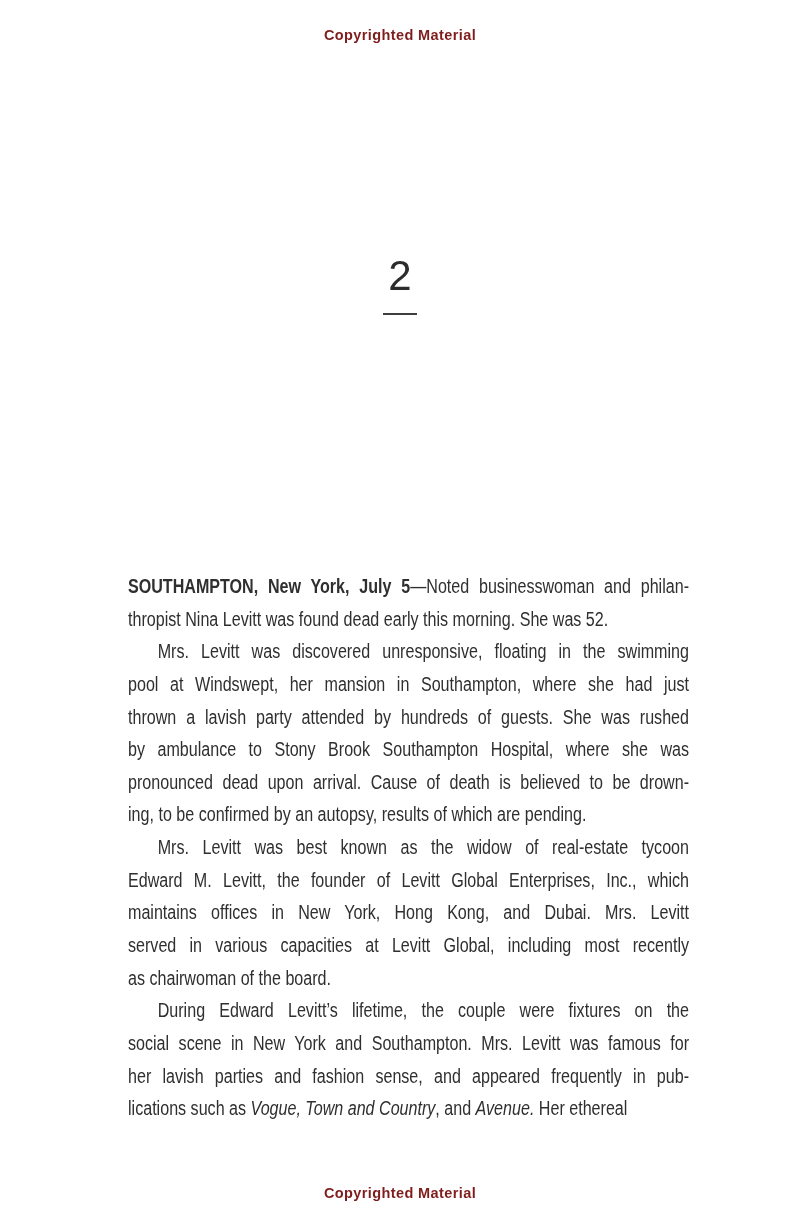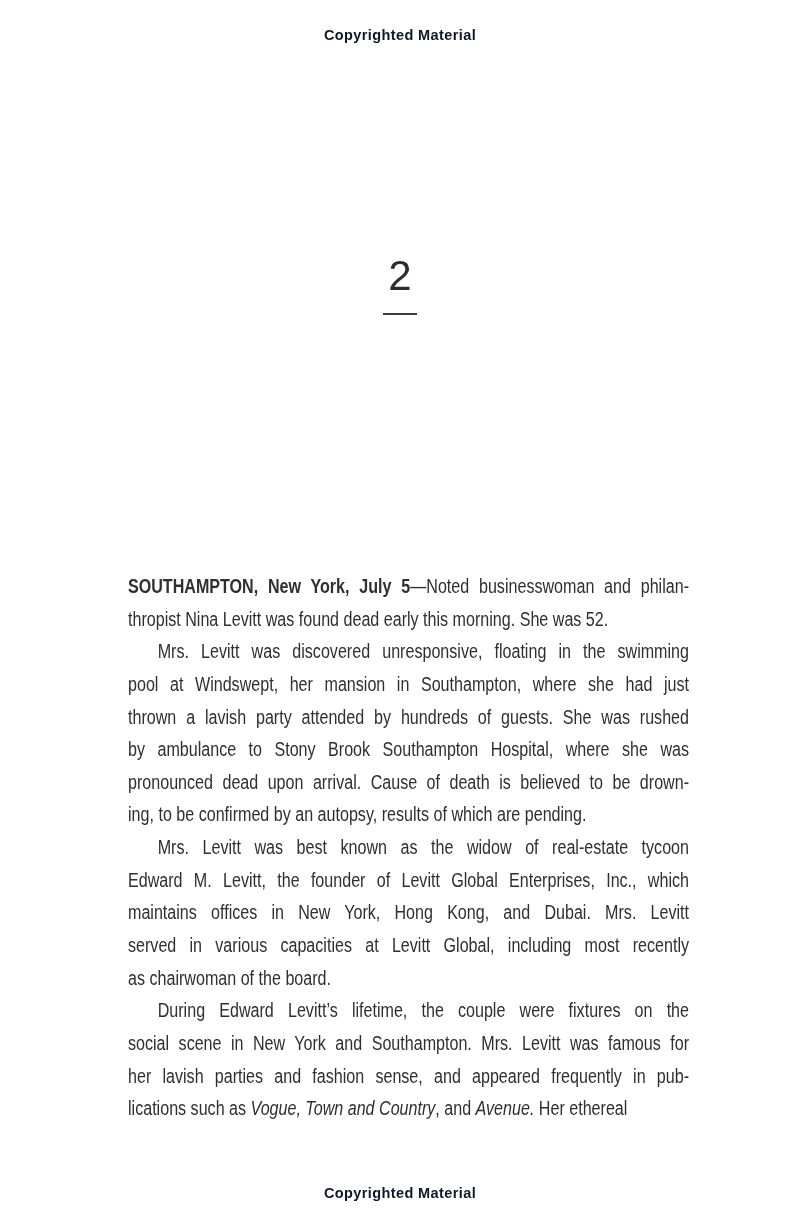--- a/index.html
+++ b/index.html
@@ -9,21 +9,21 @@
     position: relative;
     font-family: "Liberation Sans", sans-serif;
     overflow: hidden;
   }
   .notice {
     position: absolute; left: 0; right: 0;
     text-align: center;
     font-weight: bold;
     font-size: 14.5px;
     letter-spacing: 0.4px;
-    color: #0f172a;
+    color: #7f1d1d;
   }
   .notice-top { top: 27px; }
   .notice-bottom { top: 1185px; }
 
   .chapter-heading {
     position: absolute; top: 255px; left: 0; right: 0;
     text-align: center;
   }
   .chapter-number {
     font-size: 42px;

